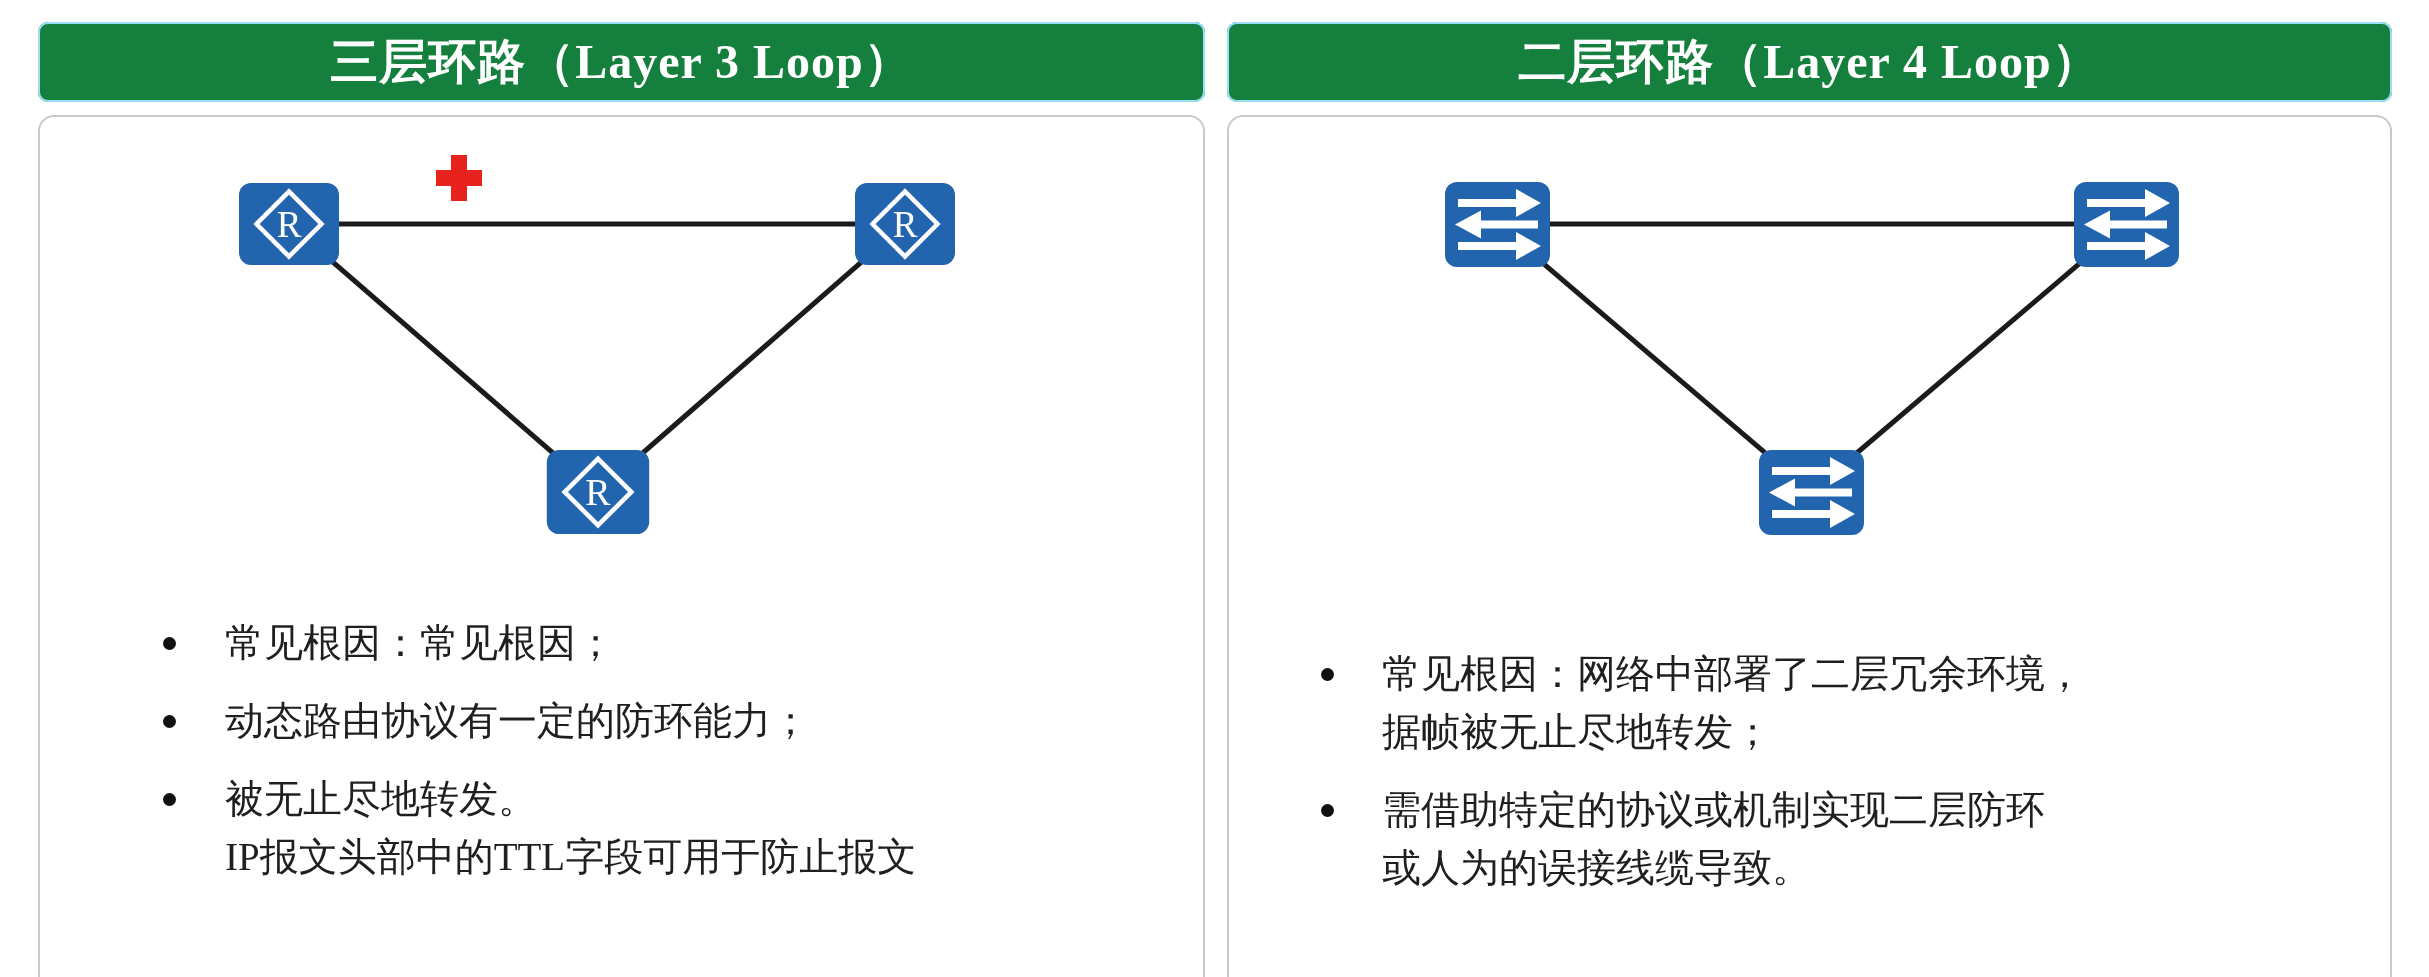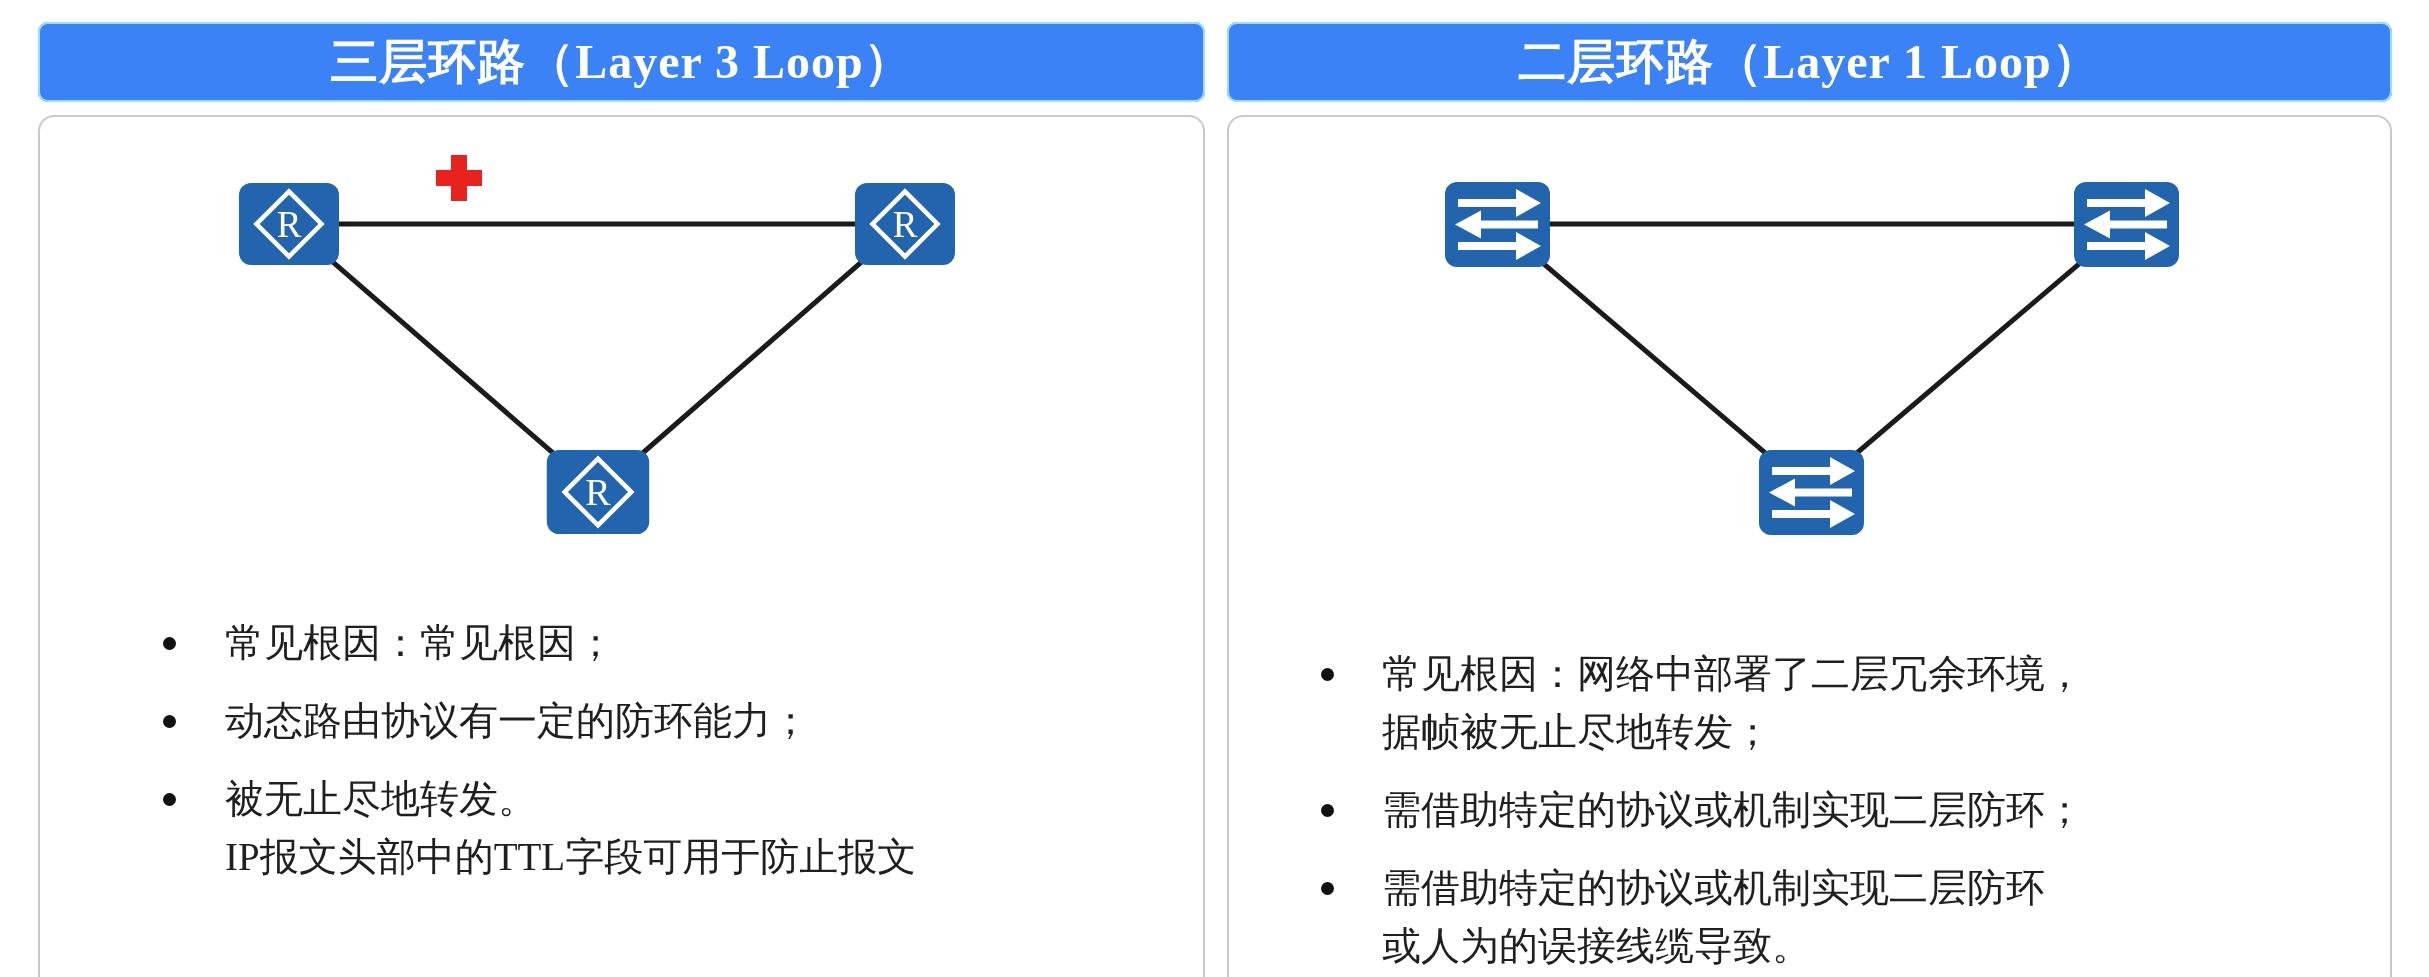--- a/index.html
+++ b/index.html
@@ -11,21 +11,21 @@
     overflow: hidden;
     font-family: "Liberation Serif", "DejaVu Serif", serif;
   }
   .stage { position: relative; width: 2429px; height: 977px; }
 
   
   .card-header {
     position: absolute;
     top: 22px;
     height: 80px;
-    background: #3b82f6;
+    background: #15803d;
     border-radius: 10px;
     display: flex;
     align-items: center;
     justify-content: center;
     color: #ffffff;
     font-size: 48px;
     font-weight: bold;
     letter-spacing: 1px;
     box-shadow: 0 0 0 2px #9adef8 inset;
   }
@@ -152,21 +152,21 @@
       </div>
       <div class="bullet-item">
         <span class="bullet-dot"></span>
         <div class="bullet-line">被无止尽地转发。</div>
         <div class="bullet-line">IP报文头部中的TTL字段可用于防止报文</div>
       </div>
     </div>
   </div>
 
   <div class="card-header right">
-    <span>二层环路（Layer 1 Loop）</span>
+    <span>二层环路（Layer 4 Loop）</span>
   </div>
 
   <div class="card-body right">
 
     <svg class="links-svg" viewBox="0 0 1161 450">
       <line x1="268" y1="107" x2="897" y2="107" stroke="#1b1b1b" stroke-width="5"></line>
       <line x1="268" y1="107" x2="582" y2="375" stroke="#1b1b1b" stroke-width="5"></line>
       <line x1="897" y1="107" x2="582" y2="375" stroke="#1b1b1b" stroke-width="5"></line>
     </svg>
 
@@ -207,23 +207,19 @@
     </div>
 
     <div class="bullets bl-right">
       <div class="bullet-item">
         <span class="bullet-dot"></span>
         <div class="bullet-line">常见根因：网络中部署了二层冗余环境，</div>
         <div class="bullet-line">据帧被无止尽地转发；</div>
       </div>
       <div class="bullet-item">
         <span class="bullet-dot"></span>
-        <div class="bullet-line">需借助特定的协议或机制实现二层防环；</div>
-      </div>
-      <div class="bullet-item">
-        <span class="bullet-dot"></span>
         <div class="bullet-line">需借助特定的协议或机制实现二层防环</div>
         <div class="bullet-line">或人为的误接线缆导致。</div>
       </div>
     </div>
   </div>
 
 </div>
 
 </body></html>

